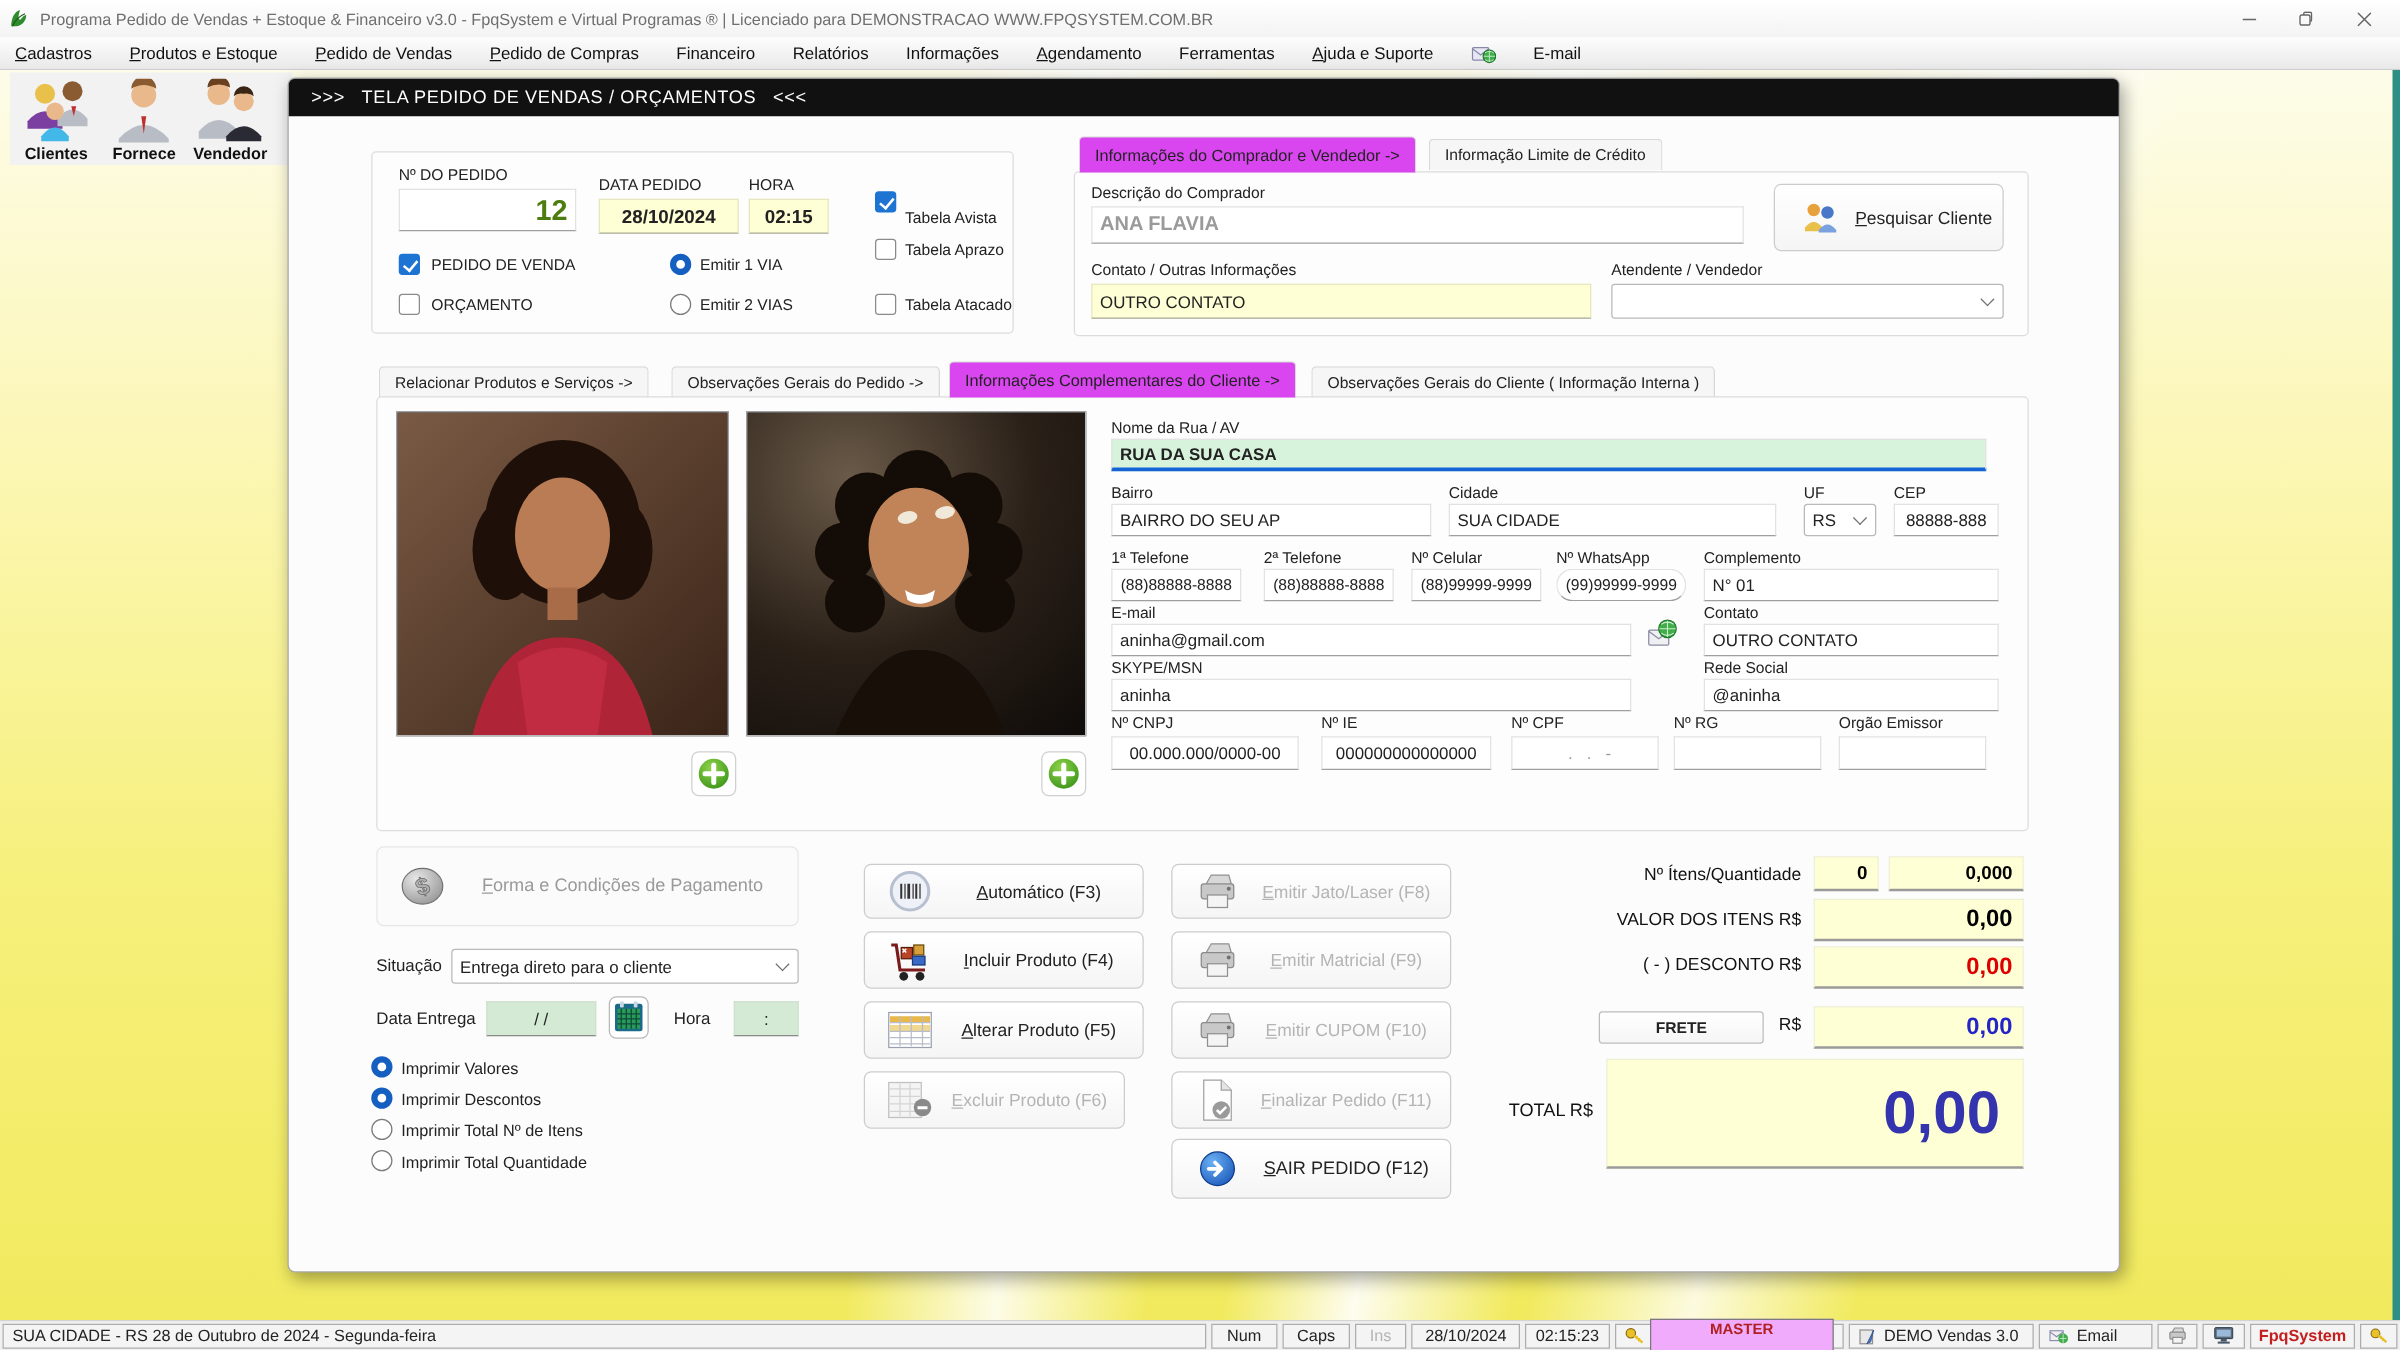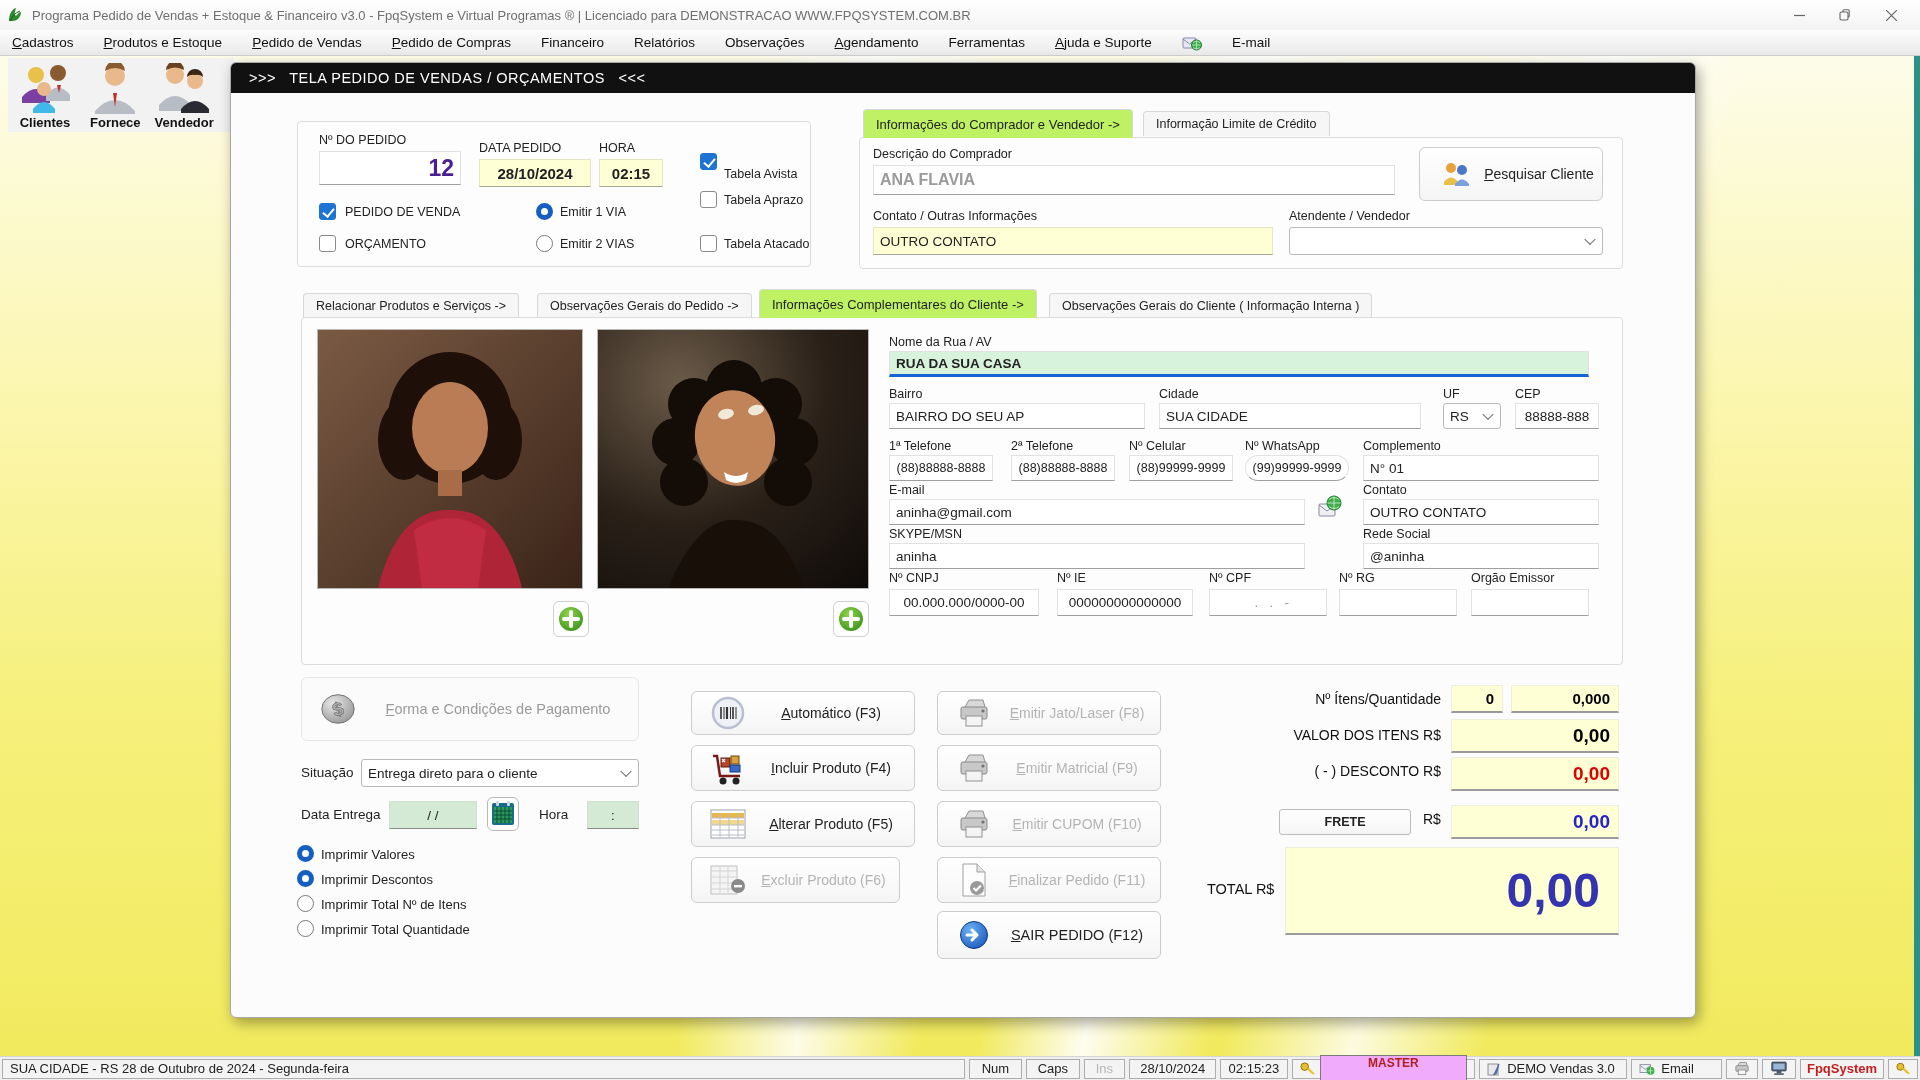--- a/index.html
+++ b/index.html
@@ -54,21 +54,21 @@
 
   .chk { position:absolute; width:17px; height:17px; border:1px solid #8a8a8a; border-radius:3px; background:#fff; }
   .chk.on { background:#1d74d2; border-color:#1d74d2; }
   .chk.on::after { content:""; position:absolute; left:5px; top:1.5px; width:5px; height:9px;
     border:solid #fff; border-width:0 2px 2px 0; transform:rotate(40deg); }
   .rad { position:absolute; width:17px; height:17px; border:1px solid #7a7a7a; border-radius:50%; background:#fff; }
   .rad.on { border:5px solid #155fc0; }
 
   .tab { position:absolute; height:25px; background:#f6f6f6; border:1px solid #d8d8d8; border-bottom:none;
     border-radius:4px 4px 0 0; display:flex; align-items:center; padding:0 12px; font-size:12.5px; color:#222; white-space:nowrap; }
-  .tab.active { background:#bef264; height:29px; z-index:3; font-size:13px; }
+  .tab.active { background:#d946ef; height:29px; z-index:3; font-size:13px; }
 
   .bigbtn { position:absolute; background:linear-gradient(180deg,#ffffff,#f5f5f5); border:1px solid #cccccc;
     border-radius:6px; display:flex; align-items:center; font-size:14px; color:#222; }
   .bigbtn .blabel { flex:1; text-align:center; }
   .bigbtn.disabled { color:#b4b4b4; }
   .bigbtn .icon { margin-left:16px; width:40px; display:flex; justify-content:center; }
 
   .select { position:absolute; background:#fff; border:1px solid #b9b9b9; border-radius:3px;
     display:flex; align-items:center; font-size:13.5px; color:#222; padding:0 6px; }
   .select .arrow { position:absolute; right:8px; top:50%; width:8px; height:8px; border:solid #707070;
@@ -120,21 +120,21 @@
     </div>
   </div>
 
   <div class="menubar">
     <span class="menuitem ulf">Cadastros</span>
     <span class="menuitem ulf">Produtos e Estoque</span>
     <span class="menuitem ulf">Pedido de Vendas</span>
     <span class="menuitem ulf">Pedido de Compras</span>
     <span class="menuitem">Financeiro</span>
     <span class="menuitem">Relatórios</span>
-    <span class="menuitem">Observações</span>
+    <span class="menuitem">Informações</span>
     <span class="menuitem ulf">Agendamento</span>
     <span class="menuitem">Ferramentas</span>
     <span class="menuitem ulf">Ajuda e Suporte</span>
     <svg width="20" height="18" viewBox="0 0 20 18">
       <rect x="1" y="4" width="13" height="10" rx="1" fill="#e8e8f4" stroke="#8888a8"></rect>
       <path d="M1 5 L7.5 10 L14 5" fill="none" stroke="#8888a8"></path>
       <circle cx="14.5" cy="11" r="5" fill="#3fae49" stroke="#1c7a2a"></circle>
       <path d="M10 11 h9 M14.5 6.5 v9 M11 8.3 a6 6 0 0 1 7 0 M11 13.7 a6 6 0 0 0 7 0" stroke="#bfe8c4" stroke-width=".8" fill="none"></path>
     </svg>
     <span class="menuitem">E-mail</span>
@@ -178,21 +178,21 @@
     </div>
   </div>
 
   <div class="dialog">
     <div class="dlg-header">
       <span>&gt;&gt;&gt;   TELA PEDIDO DE VENDAS / ORÇAMENTOS   &lt;&lt;&lt;</span>
     </div>
 
     <div class="panel" style="left:66px;top:58px;width:514px;height:146px;"></div>
     <span class="lbl" style="left:88px;top:70px;">Nº DO PEDIDO</span>
-    <div class="fld right" style="left:88px;top:88px;width:142px;height:34px;font-size:23px;font-weight:bold;color:#4c1d95;">12</div>
+    <div class="fld right" style="left:88px;top:88px;width:142px;height:34px;font-size:23px;font-weight:bold;color:#4d7c0f;">12</div>
     <span class="lbl" style="left:248px;top:78px;">DATA PEDIDO</span>
     <div class="fld yellow center" style="left:248px;top:96px;width:112px;height:28px;font-size:15px;">28/10/2024</div>
     <span class="lbl" style="left:368px;top:78px;">HORA</span>
     <div class="fld yellow center" style="left:368px;top:96px;width:64px;height:28px;font-size:15px;">02:15</div>
 
     <span class="chk on" style="left:469px;top:90px;"></span>
     <span class="lbl" style="left:493px;top:104px;">Tabela Avista</span>
     <span class="chk" style="left:469px;top:128px;"></span>
     <span class="lbl" style="left:493px;top:130px;">Tabela Aprazo</span>
     <span class="chk" style="left:469px;top:172px;"></span>

